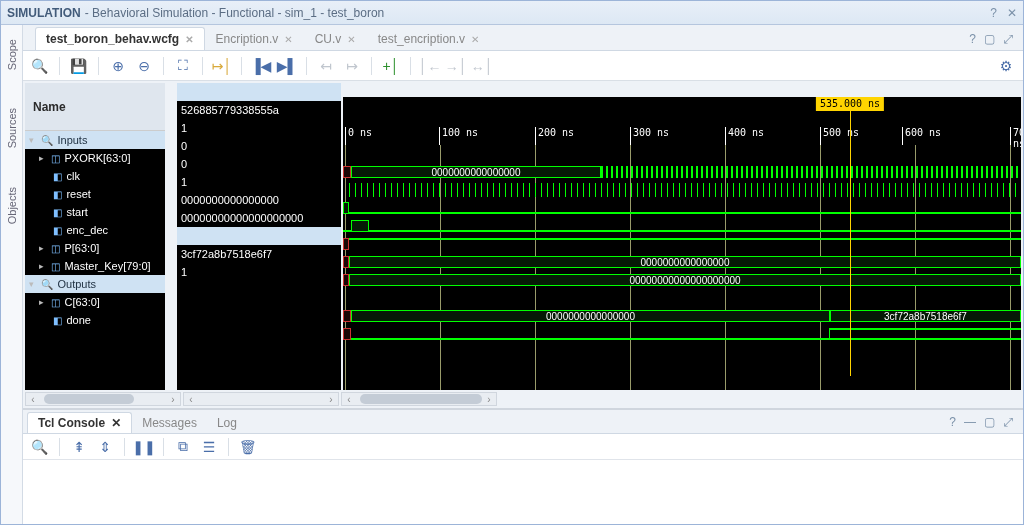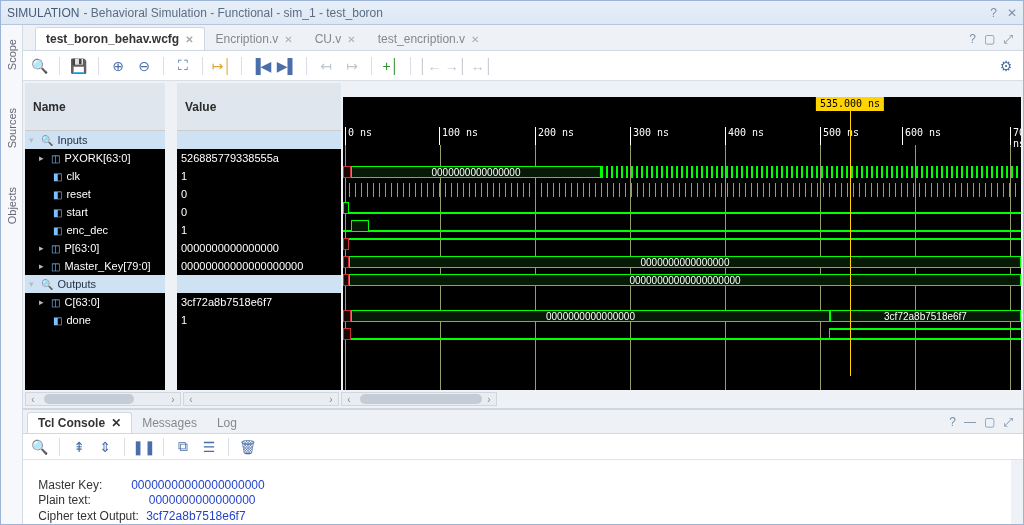--- a/index.html
+++ b/index.html
@@ -1,19 +1,19 @@
 <!DOCTYPE html>
 <html><head>
 <meta charset="utf-8">
 <style>
   * { box-sizing: border-box; margin: 0; padding: 0; font-family: Arial, sans-serif; }
   body { background: #fff; width: 1024px; height: 525px; overflow: hidden; font-size: 12px; color: #333; }
   .window { border: 1px solid #9cb4d8; height: 525px; display: flex; flex-direction: column; }
   .titlebar { background: linear-gradient(#e8eff8,#dde8f4); height: 24px; display: flex; align-items: center; padding: 0 6px; border-bottom: 1px solid #b5c6de; }
-  .titlebar .t1 { font-weight: normal; color: #425b7a; margin-right: 4px; }
+  .titlebar .t1 { font-weight: bold; color: #425b7a; margin-right: 4px; }
   .titlebar .t2 { color: #5b6d84; }
   .titlebar .spacer { flex: 1; }
   .titlecorner { display: flex; gap: 10px; color: #7b91a9; }
   .body { flex: 1; display: flex; }
   .sidetabs { width: 22px; background: #f6f8fb; border-right: 1px solid #d3dbe5; display: flex; flex-direction: column; align-items: center; padding-top: 10px; gap: 30px; }
   .sidetab { writing-mode: vertical-rl; transform: rotate(180deg); font-size: 11px; color: #667; padding: 4px 2px; }
   .main { flex: 1; display: flex; flex-direction: column; }
   .filetabs { height: 26px; background: #eef2f7; display: flex; align-items: flex-end; padding: 0 4px; border-bottom: 1px solid #cfd8e3; }
   .ftab { padding: 4px 10px; font-size: 12px; color: #888; border: 1px solid transparent; border-bottom: none; display: flex; align-items: center; gap: 6px; }
   .ftab.active { background: #fff; color: #333; font-weight: bold; border-color: #cfd8e3; border-radius: 3px 3px 0 0; margin-left: 8px; }
@@ -206,21 +206,20 @@
                   <span>C[63:0]</span>
                 </div>
               <div class="srow ind2">
                   <span class="ic">◧</span>
                   <span>done</span>
                 </div>
             </div>
           </div>
 
           <div class="valcol">
-            <div class="colhead">Value</div>
             <div class="sigrows">
               <div class="srow group">&nbsp;</div>
               <div class="srow">526885779338555a</div>
               <div class="srow">1</div>
               <div class="srow">0</div>
               <div class="srow">0</div>
               <div class="srow">1</div>
               <div class="srow">0000000000000000</div>
               <div class="srow">00000000000000000000</div>
               <div class="srow group">&nbsp;</div>
@@ -352,24 +351,17 @@
           <span class="tbtn">⇞</span>
           <span class="tbtn">⇕</span>
             <span class="tsep"></span>
           <span class="tbtn">❚❚</span>
             <span class="tsep"></span>
           <span class="tbtn">⧉</span>
           <span class="tbtn">☰</span>
             <span class="tsep"></span>
           <span class="tbtn">🗑</span>
         </div>
-        <div class="consolewrap">
-          <div class="coutput">
- <span class="k">Master Key:</span>    <span class="v">00000000000000000000</span>
- <span class="k">Plain text:</span>        <span class="v">0000000000000000</span>
- <span class="k">Cipher text Output:</span> <span class="v">3cf72a8b7518e6f7</span></div>
-          <div class="vscroll"></div>
-        </div>
       </div>
 
     </div>
   </div>
 </div>
 
 </body></html>

